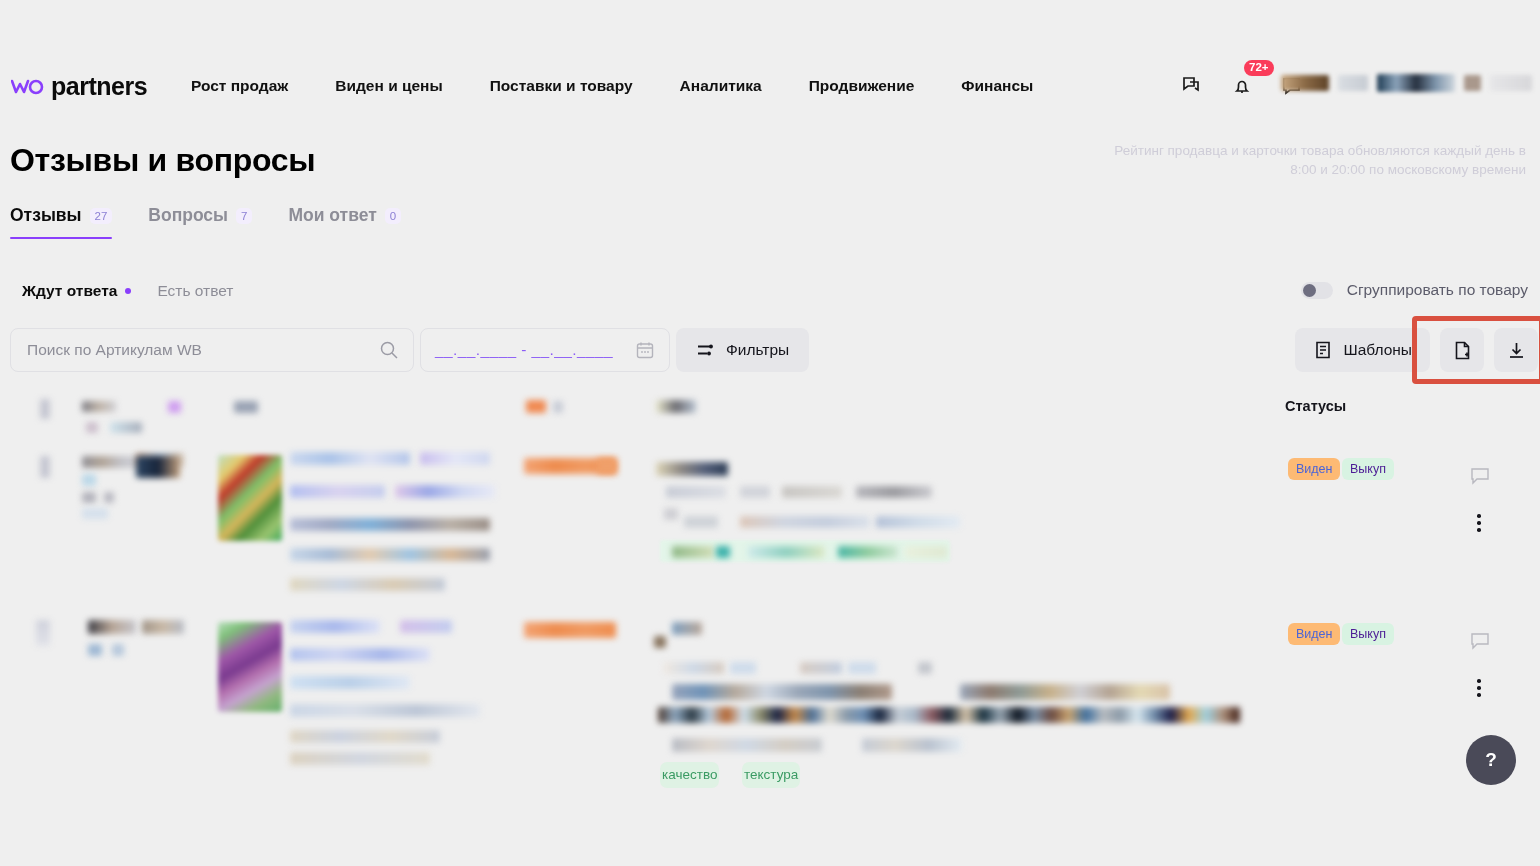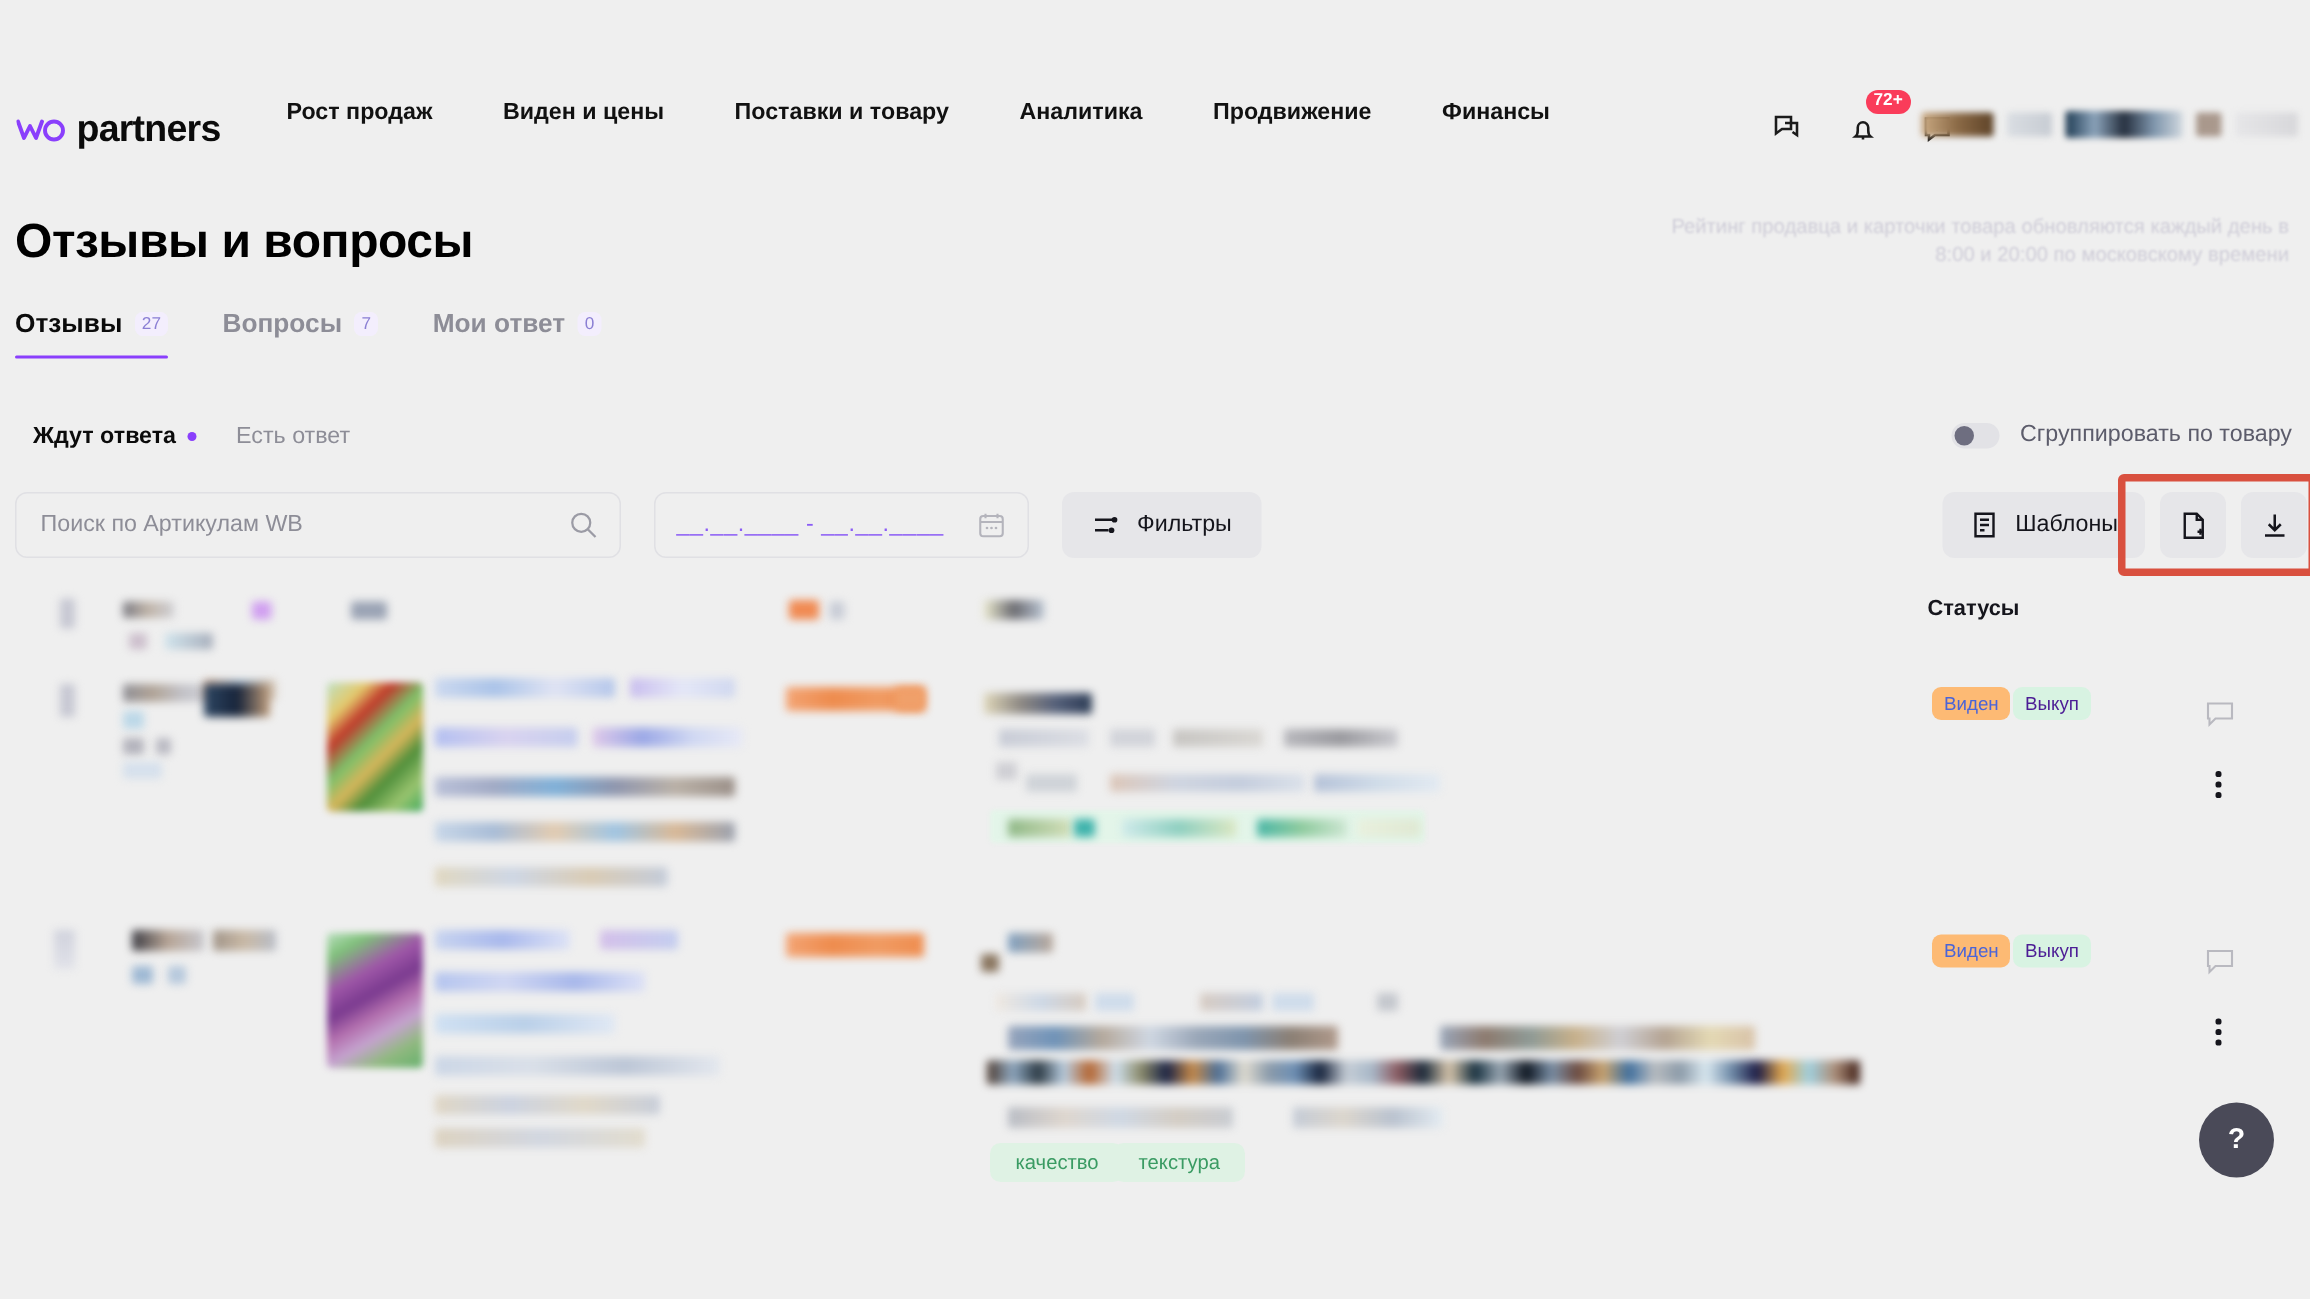--- a/index.html
+++ b/index.html
@@ -17,21 +17,21 @@
     position: absolute; top: 0; left: 0; width: 1540px; height: 122px;
     background: #efefef;
   }
   .logo {
     position: absolute; left: 11px; top: 72px;
     font-size: 25px; font-weight: 700; letter-spacing: -0.5px;
     color: #000; display: flex; align-items: center; gap: 7px;
   }
   .logo .pt { color: #0b0b0b; font-weight: 700; }
 
-  .topnav { position: absolute; left: 191px; top: 66px; display: flex; gap: 0px; }
+  .topnav { position: absolute; left: 191px; top: 77px; display: flex; gap: 0px; }
   .topnav a {
     color: #111; font-size: 15.5px; font-weight: 700;
     text-decoration: none; padding: 0 24px 0 0; margin-right: 23px;
     white-space: nowrap; cursor: pointer;
   }
   .topnav a:last-child { margin-right: 0; }
 
   .head-icons { position: absolute; right: 236px; top: 74px; display: flex; gap: 26px; align-items: center; }
   .hicon { width: 24px; height: 24px; position: relative; cursor: pointer; color: #1b1b1b; }
   .badge99 {
@@ -73,21 +73,21 @@
   .sf { font-size: 15.5px; color: #8d8d97; cursor: pointer; display: flex; align-items: center; gap: 8px; }
   .sf.active { color: #0b0b0b; font-weight: 700; }
   .sf .dot { width: 6px; height: 6px; border-radius: 50%; background: #8a3ffc; display: inline-block; }
 
   .group-toggle { position: absolute; right: 12px; top: 281px; display: flex; align-items: center; gap: 14px; cursor: pointer; }
   .switch { width: 32px; height: 17px; border-radius: 10px; background: #e2e2e6; position: relative; }
   .switch .knob { position: absolute; left: 2px; top: 2px; width: 13px; height: 13px; border-radius: 50%; background: #6e6e80; }
   .group-toggle .glabel { font-size: 15.5px; color: #5c5c6b; }
 
   
-  .toolbar { position: absolute; left: 10px; top: 328px; display: flex; gap: 22px; align-items: flex-start; }
+  .toolbar { position: absolute; left: 10px; top: 328px; display: flex; gap: 6px; align-items: flex-start; }
   .search-box {
     width: 404px; height: 44px; border: 1px solid #e0e0e4; border-radius: 8px;
     background: #efefef; display: flex; align-items: center; padding: 0 14px; cursor: text;
   }
   .search-box input {
     flex: 1; border: 0; outline: 0; background: transparent;
     font-size: 15.5px; color: #3b3b46; font-family: "Liberation Sans", sans-serif;
   }
   .search-box input::placeholder { color: #8d8d97; }
   .date-box {
@@ -121,21 +121,21 @@
   .statuses-head { position: absolute; left: 1285px; top: 398px; font-size: 14.5px; font-weight: 700; color: #15151c; }
 
   .redacted { position: absolute; border-radius: 2px; filter: blur(3px); }
 
   .chip {
     position: absolute; border-radius: 6px; font-size: 12.5px; padding: 4px 8px;
     line-height: 14px; font-weight: 500; white-space: nowrap;
   }
   .chip.blue { background: #fdba74; color: #4a64d8; }
   .chip.green { background: #d8f3e2; color: #4c1d95; }
-  .chip.tag { background: #dff2e4; color: #3a9b63; font-size: 13.5px; padding: 6px 17px; border-radius: 7px; }
+  .chip.tag { background: #dff2e4; color: #3a9b63; font-size: 13.5px; padding: 6px 2px; border-radius: 7px; }
 
   .bubble-icon { position: absolute; width: 20px; height: 18px; cursor: pointer; }
   .dots-icon { position: absolute; width: 4px; height: 18px; cursor: pointer; }
   .dots-icon i { display: block; width: 3.5px; height: 3.5px; background: #15151c; border-radius: 50%; margin-bottom: 3.5px; }
 
   .help-fab {
     position: absolute; left: 1466px; top: 735px; width: 50px; height: 50px;
     border-radius: 50%; background: #4a4a58; color: #fff;
     display: flex; align-items: center; justify-content: center;
     font-size: 19px; font-weight: 700; cursor: pointer;

